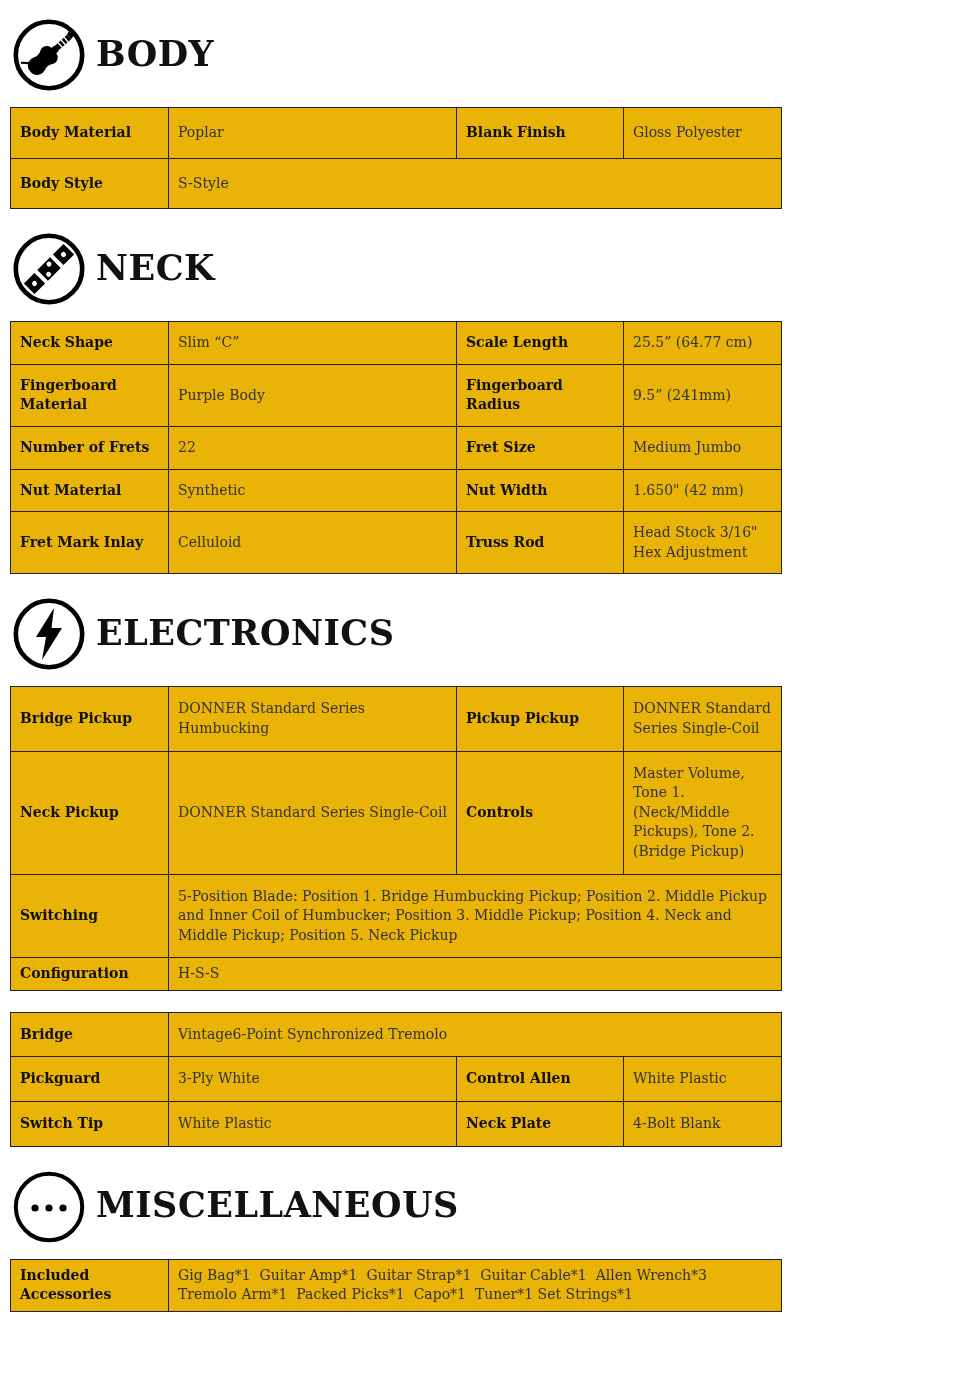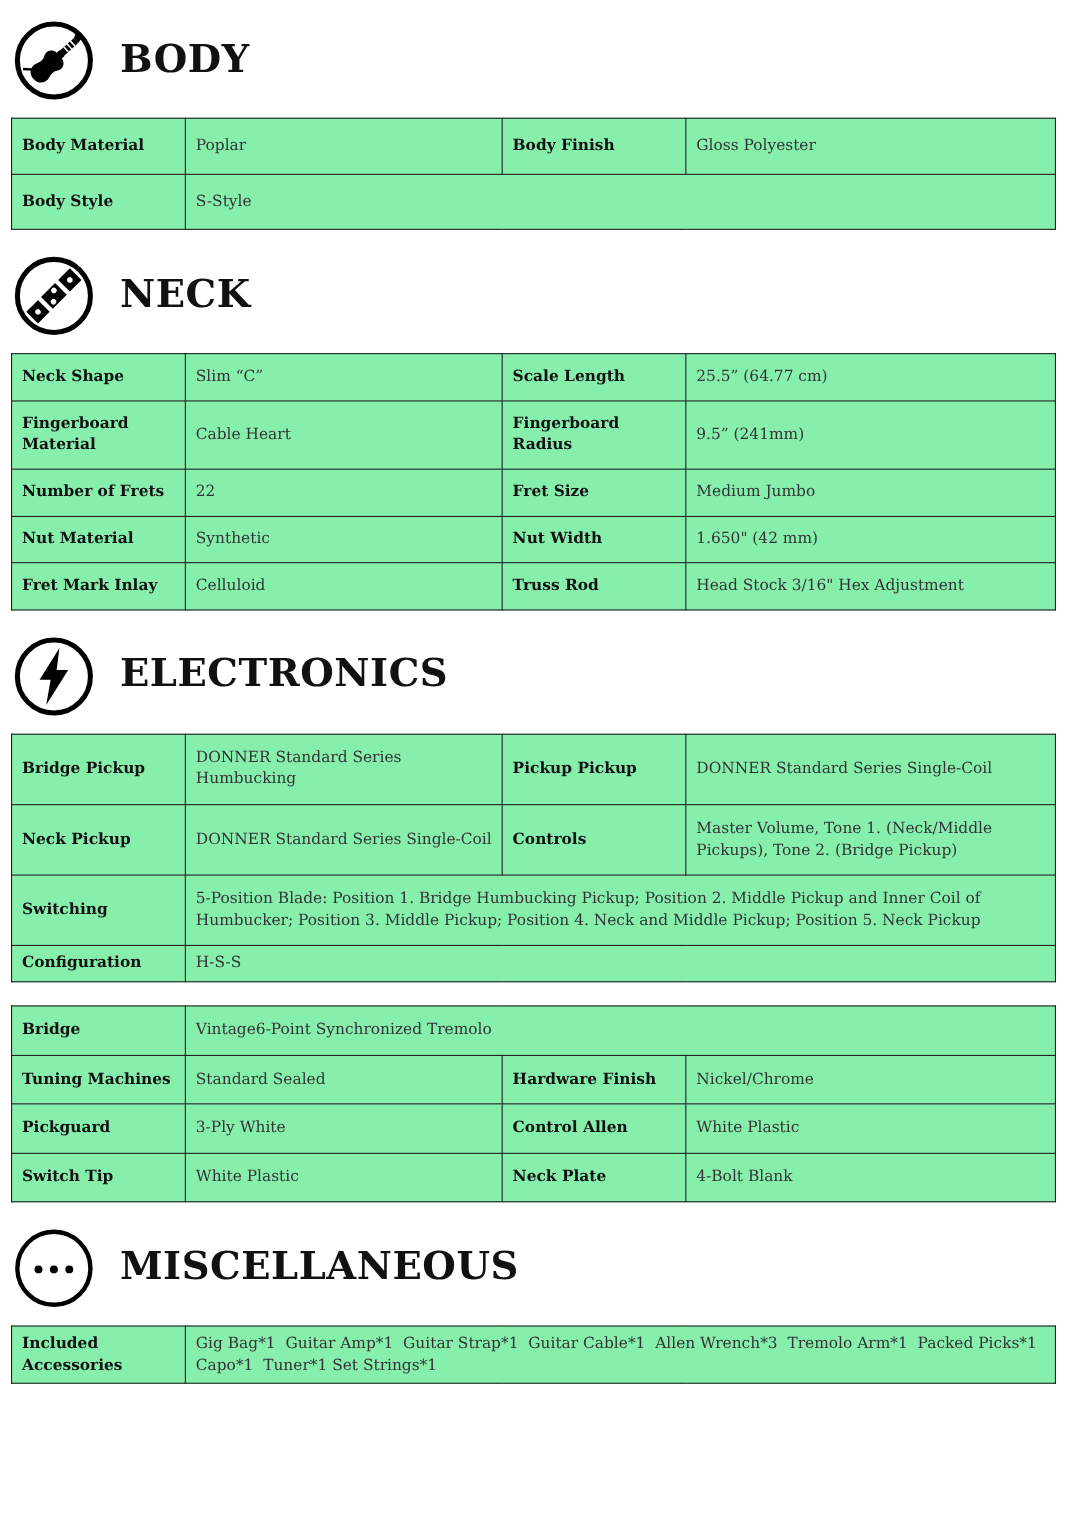--- a/index.html
+++ b/index.html
@@ -11,46 +11,46 @@
     font-family: "DejaVu Serif", serif;
     color: #333;
   }
   .page { padding: 16px 10px 30px 10px; }
 
   .section { margin-bottom: 0; }
 
   .section-header {
     display: flex;
     align-items: center;
-    gap: 23px;
+    gap: 10px;
     padding: 2px 2px 0 2px;
     margin-bottom: 15px;
   }
   .icon-circle {
     width: 74px;
     height: 74px;
     flex: 0 0 auto;
     display: block;
   }
   .section-title {
     font-family: "DejaVu Serif", serif;
     font-size: 35px;
     font-weight: bold;
     color: #111;
     letter-spacing: 0.5px;
     line-height: 1;
     padding-bottom: 4px;
   }
 
   table.spec-table {
-    width: 950px;
+    width: 772px;
     border-collapse: collapse;
     table-layout: fixed;
     margin-bottom: 21px;
-    background: #86efac;
+    background: #eab308;
   }
   table.spec-table td {
     border: 1px solid #222;
     padding: 12px 9px;
     font-size: 14px;
     line-height: 1.4;
     vertical-align: middle;
     color: #333;
     overflow-wrap: break-word;
     white-space: pre-wrap;
@@ -92,21 +92,21 @@
       <colgroup>
           <col style="width:158px">
           <col style="width:288px">
           <col style="width:167px">
           <col>
         </colgroup>
       <tbody>
           <tr>
         <td class="label">Body Material</td>
         <td class="value">Poplar</td>
-        <td class="label">Body Finish</td>
+        <td class="label">Blank Finish</td>
         <td class="value">Gloss Polyester</td>
       </tr>
       <tr>
         <td class="label">Body Style</td>
         <td class="value" colspan="3">S-Style</td>
       </tr>
     </tbody>
       </table>
   </div>
 
@@ -135,21 +135,21 @@
         </colgroup>
       <tbody>
       <tr>
         <td class="label">Neck Shape</td>
         <td class="value">Slim “C”</td>
         <td class="label">Scale Length</td>
         <td class="value">25.5” (64.77 cm)</td>
       </tr>
       <tr>
         <td class="label">Fingerboard Material</td>
-        <td class="value">Cable Heart</td>
+        <td class="value">Purple Body</td>
         <td class="label">Fingerboard Radius</td>
         <td class="value">9.5” (241mm)</td>
       </tr>
       <tr>
         <td class="label">Number of Frets</td>
         <td class="value">22</td>
         <td class="label">Fret Size</td>
         <td class="value">Medium Jumbo</td>
       </tr>
       <tr>
@@ -215,26 +215,20 @@
           <col style="width:288px">
           <col style="width:167px">
           <col>
         </colgroup>
       <tbody>
           <tr>
         <td class="label">Bridge</td>
         <td class="value" colspan="3">Vintage6-Point Synchronized Tremolo</td>
       </tr>
       <tr>
-        <td class="label">Tuning Machines</td>
-        <td class="value">Standard Sealed</td>
-        <td class="label">Hardware Finish</td>
-        <td class="value">Nickel/Chrome</td>
-      </tr>
-      <tr>
         <td class="label">Pickguard</td>
         <td class="value">3-Ply White</td>
         <td class="label">Control Allen</td>
         <td class="value">White Plastic</td>
       </tr>
       <tr>
         <td class="label">Switch Tip</td>
         <td class="value">White Plastic</td>
         <td class="label">Neck Plate</td>
         <td class="value">4-Bolt Blank</td>

